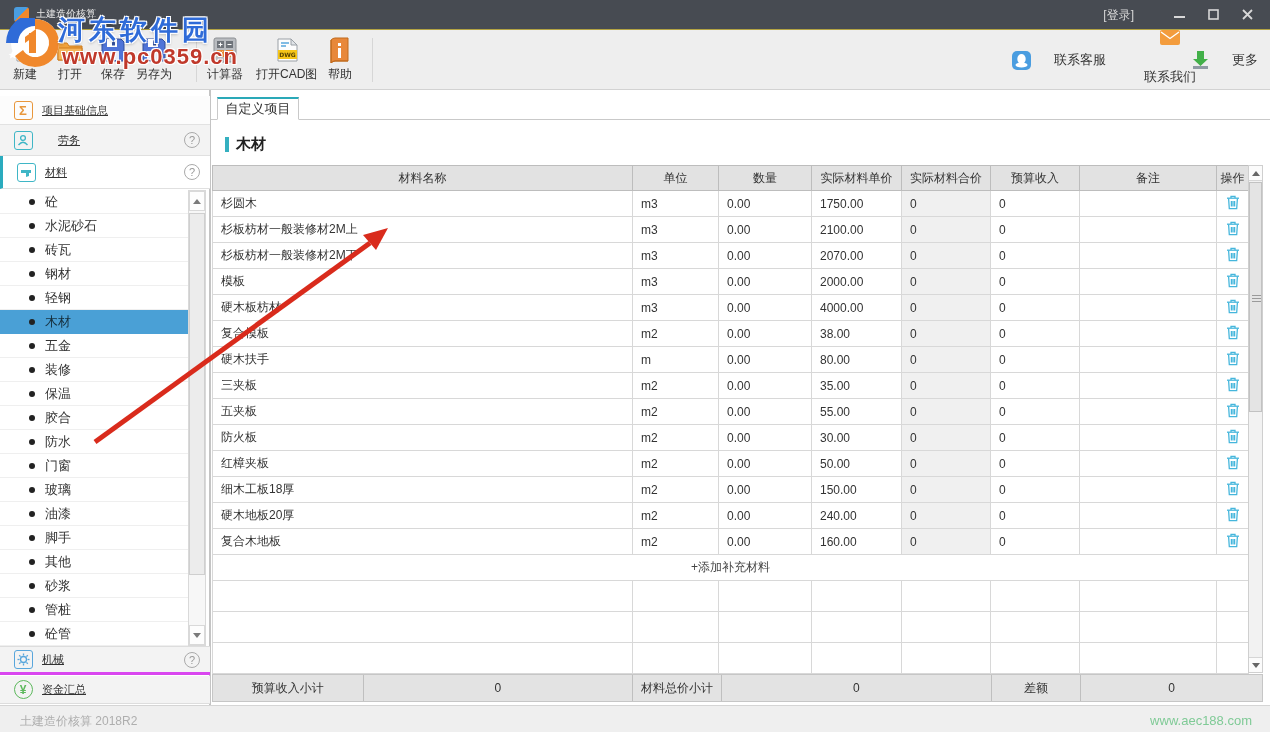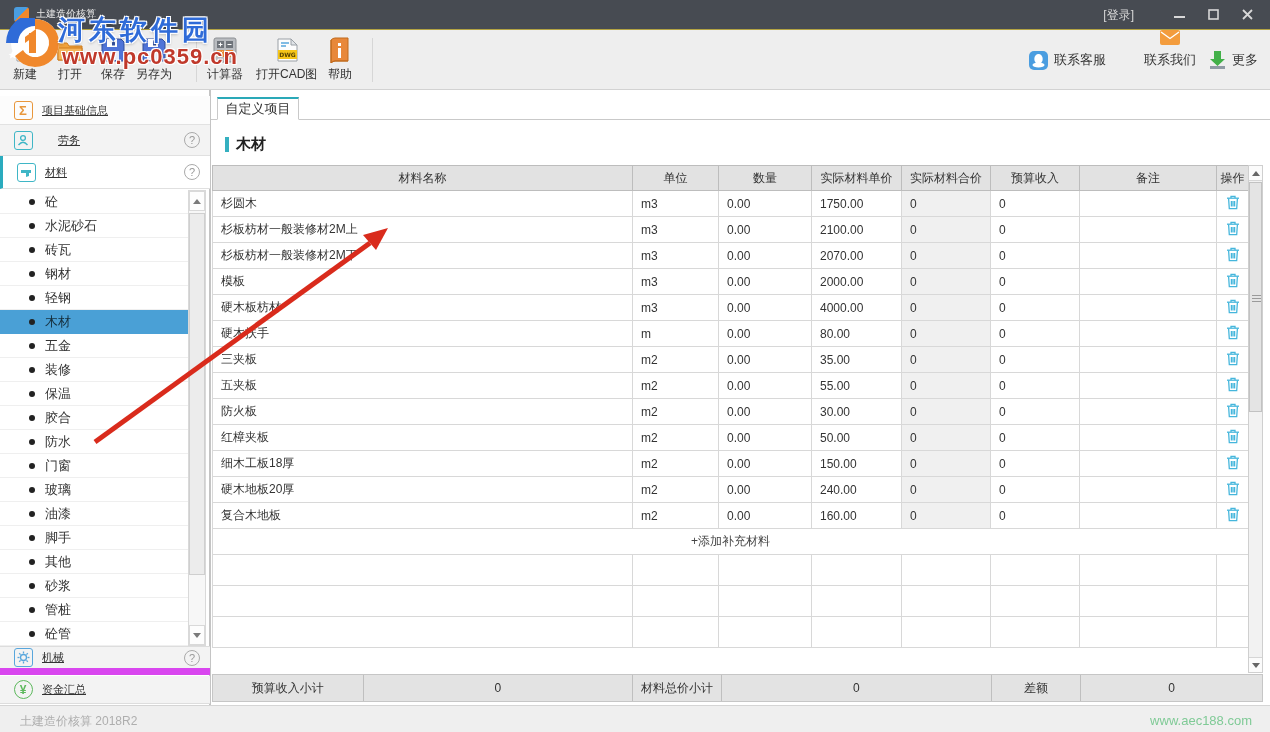--- a/index.html
+++ b/index.html
@@ -16,36 +16,36 @@
   .winbtn svg { display:block; }
   .wb-min { right:76px; } .wb-max { right:42px; } .wb-close { right:8px; }
   .goldline { position:absolute; left:0; top:29px; width:1270px; height:1px; background:#b3a343; }
 
   
   .toolbar { position:absolute; left:0; top:30px; width:1270px; height:60px; background:#eeeeee; border-bottom:1px solid #d2d2d2; }
   .tbtn { position:absolute; top:5px; height:50px; display:flex; flex-direction:column; align-items:center; justify-content:space-between; cursor:pointer; padding:2px 4px; }
   .tbtn .lab { font-size:12px; color:#333; white-space:nowrap; }
   .tbtn svg { display:block; }
   .tsep { position:absolute; top:8px; width:1px; height:44px; background:#d6d6d6; }
-  .tright { position:absolute; top:0; height:60px; display:flex; align-items:center; gap:6px; cursor:pointer; }
+  .tright { position:absolute; top:0; height:60px; display:flex; align-items:center; gap:23px; cursor:pointer; }
   .tright .lab { font-size:13px; color:#333; }
 
   
   .bodyarea { position:absolute; left:0; top:90px; width:1270px; height:615px; background:#fff; }
 
   
   .sidebar { position:absolute; left:0; top:0; width:210px; height:615px; background:#fff; border-right:1px solid #c4c4c4; }
   .secrow { position:absolute; left:0; width:210px; display:flex; align-items:center; cursor:pointer; }
   .secrow .sicon { width:20px; height:20px; margin-left:13px; margin-right:9px; display:flex; align-items:center; justify-content:center; flex:none; }
   .secrow .slab { font-size:11px; color:#333; flex:1;text-decoration:underline; }
   .helpq { width:16px; height:16px; border:1px solid #aaa; border-radius:50%; color:#999; font-size:11px; line-height:14px; text-align:center; margin-right:10px; flex:none; cursor:pointer; }
   .sec-info { top:6px; height:29px; background:#fcfcfc; border-bottom:1px solid #e2e2e2; }
   .sec-labor { top:35px; height:31px; background:#f3f3f3; border-bottom:1px solid #e0e0e0;gap:16px; }
   .sec-material { top:66px; height:33px; background:#fff; border-bottom:1px solid #e0e0e0; border-left:3px solid #2aabbe; }
-  .sec-machine { top:556px; height:29px; background:#f3f3f3; border-top:1px solid #ddd; border-bottom:7px solid #d946ef; }
+  .sec-machine { top:556px; height:29px; background:#f3f3f3; border-top:1px solid #ddd; border-bottom:3px solid #d946ef; }
   .sec-funds { top:586px; height:28px; background:#f3f3f3; border-bottom:1px solid #ddd; }
   .iconbox { width:19px; height:19px; border-radius:3px; display:flex; align-items:center; justify-content:center; font-weight:bold; }
   .ib-orange { border:1.5px solid #e8973c; color:#e8973c; font-size:13px; }
   .ib-teal { border:1.5px solid #3fb6c6; color:#3fb6c6; }
   .ib-blue { border:1.5px solid #58a6dc; color:#58a6dc; }
   .ib-green { border:1.5px solid #5cb85c; color:#5cb85c; border-radius:50%; font-size:12px; }
 
   .sublist { position:absolute; left:0; top:100px; width:188px; }
   .subitem { height:24px; display:flex; align-items:center; padding-left:29px; font-size:13px; color:#333; border-bottom:1px solid #efefef; cursor:pointer; background:#fff; }
   .subitem .blt { width:6px; height:6px; border-radius:50%; background:#222; margin-right:10px; flex:none; }
@@ -500,20 +500,39 @@
                     <line x1="1" y1="3.2" x2="13" y2="3.2"></line>
                     <path d="M5 3 V1.4 h4 V3"></path>
                     <path d="M2.6 3.5 l.7 10.2 h7.4 l.7-10.2"></path>
                     <line x1="5.4" y1="6" x2="5.4" y2="11.5"></line>
                     <line x1="7" y1="6" x2="7" y2="11.5"></line>
                     <line x1="8.6" y1="6" x2="8.6" y2="11.5"></line>
                   </g>
                 </svg></td>
             </tr>
             <tr>
+              <td>复合模板</td>
+              <td>m2</td>
+              <td>0.00</td>
+              <td>38.00</td>
+              <td class="ro">0</td>
+              <td>0</td>
+              <td></td>
+              <td class="op"><svg class="trash" width="14" height="15" viewBox="0 0 14 15">
+                  <g stroke="#45b6dc" stroke-width="1.3" fill="none">
+                    <line x1="1" y1="3.2" x2="13" y2="3.2"></line>
+                    <path d="M5 3 V1.4 h4 V3"></path>
+                    <path d="M2.6 3.5 l.7 10.2 h7.4 l.7-10.2"></path>
+                    <line x1="5.4" y1="6" x2="5.4" y2="11.5"></line>
+                    <line x1="7" y1="6" x2="7" y2="11.5"></line>
+                    <line x1="8.6" y1="6" x2="8.6" y2="11.5"></line>
+                  </g>
+                </svg></td>
+            </tr>
+            <tr>
               <td>硬木扶手</td>
               <td>m</td>
               <td>0.00</td>
               <td>80.00</td>
               <td class="ro">0</td>
               <td>0</td>
               <td></td>
               <td class="op"><svg class="trash" width="14" height="15" viewBox="0 0 14 15">
                   <g stroke="#45b6dc" stroke-width="1.3" fill="none">
                     <line x1="1" y1="3.2" x2="13" y2="3.2"></line>

